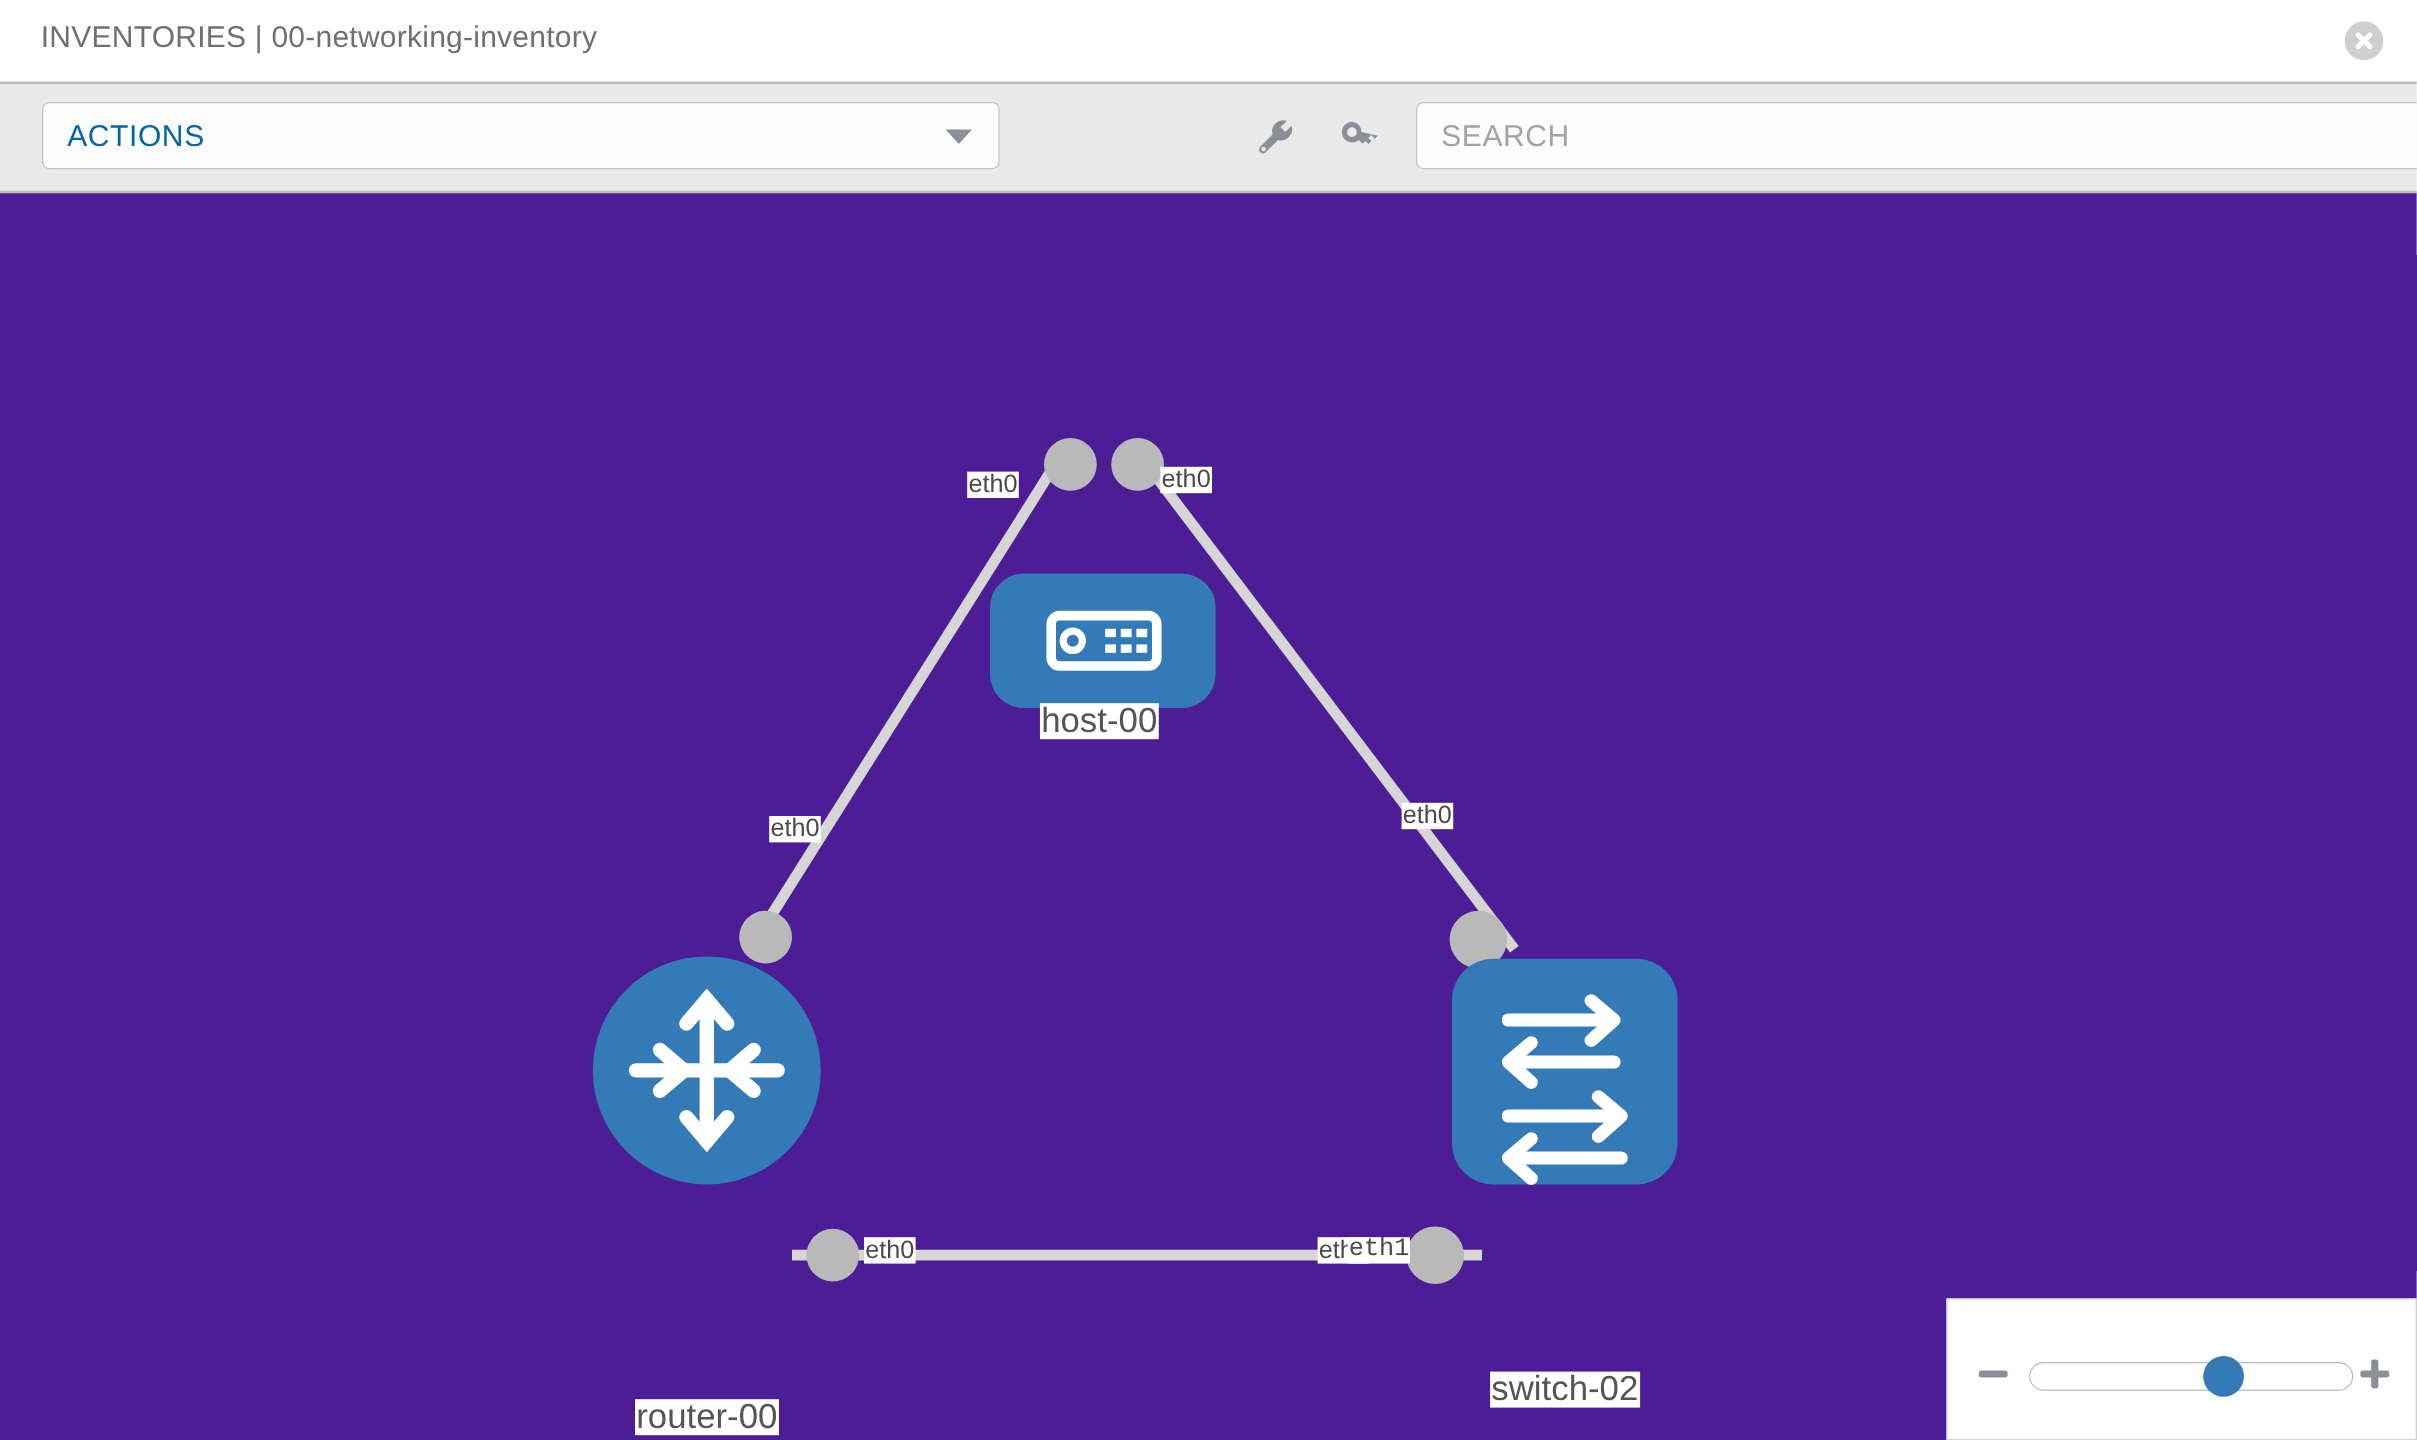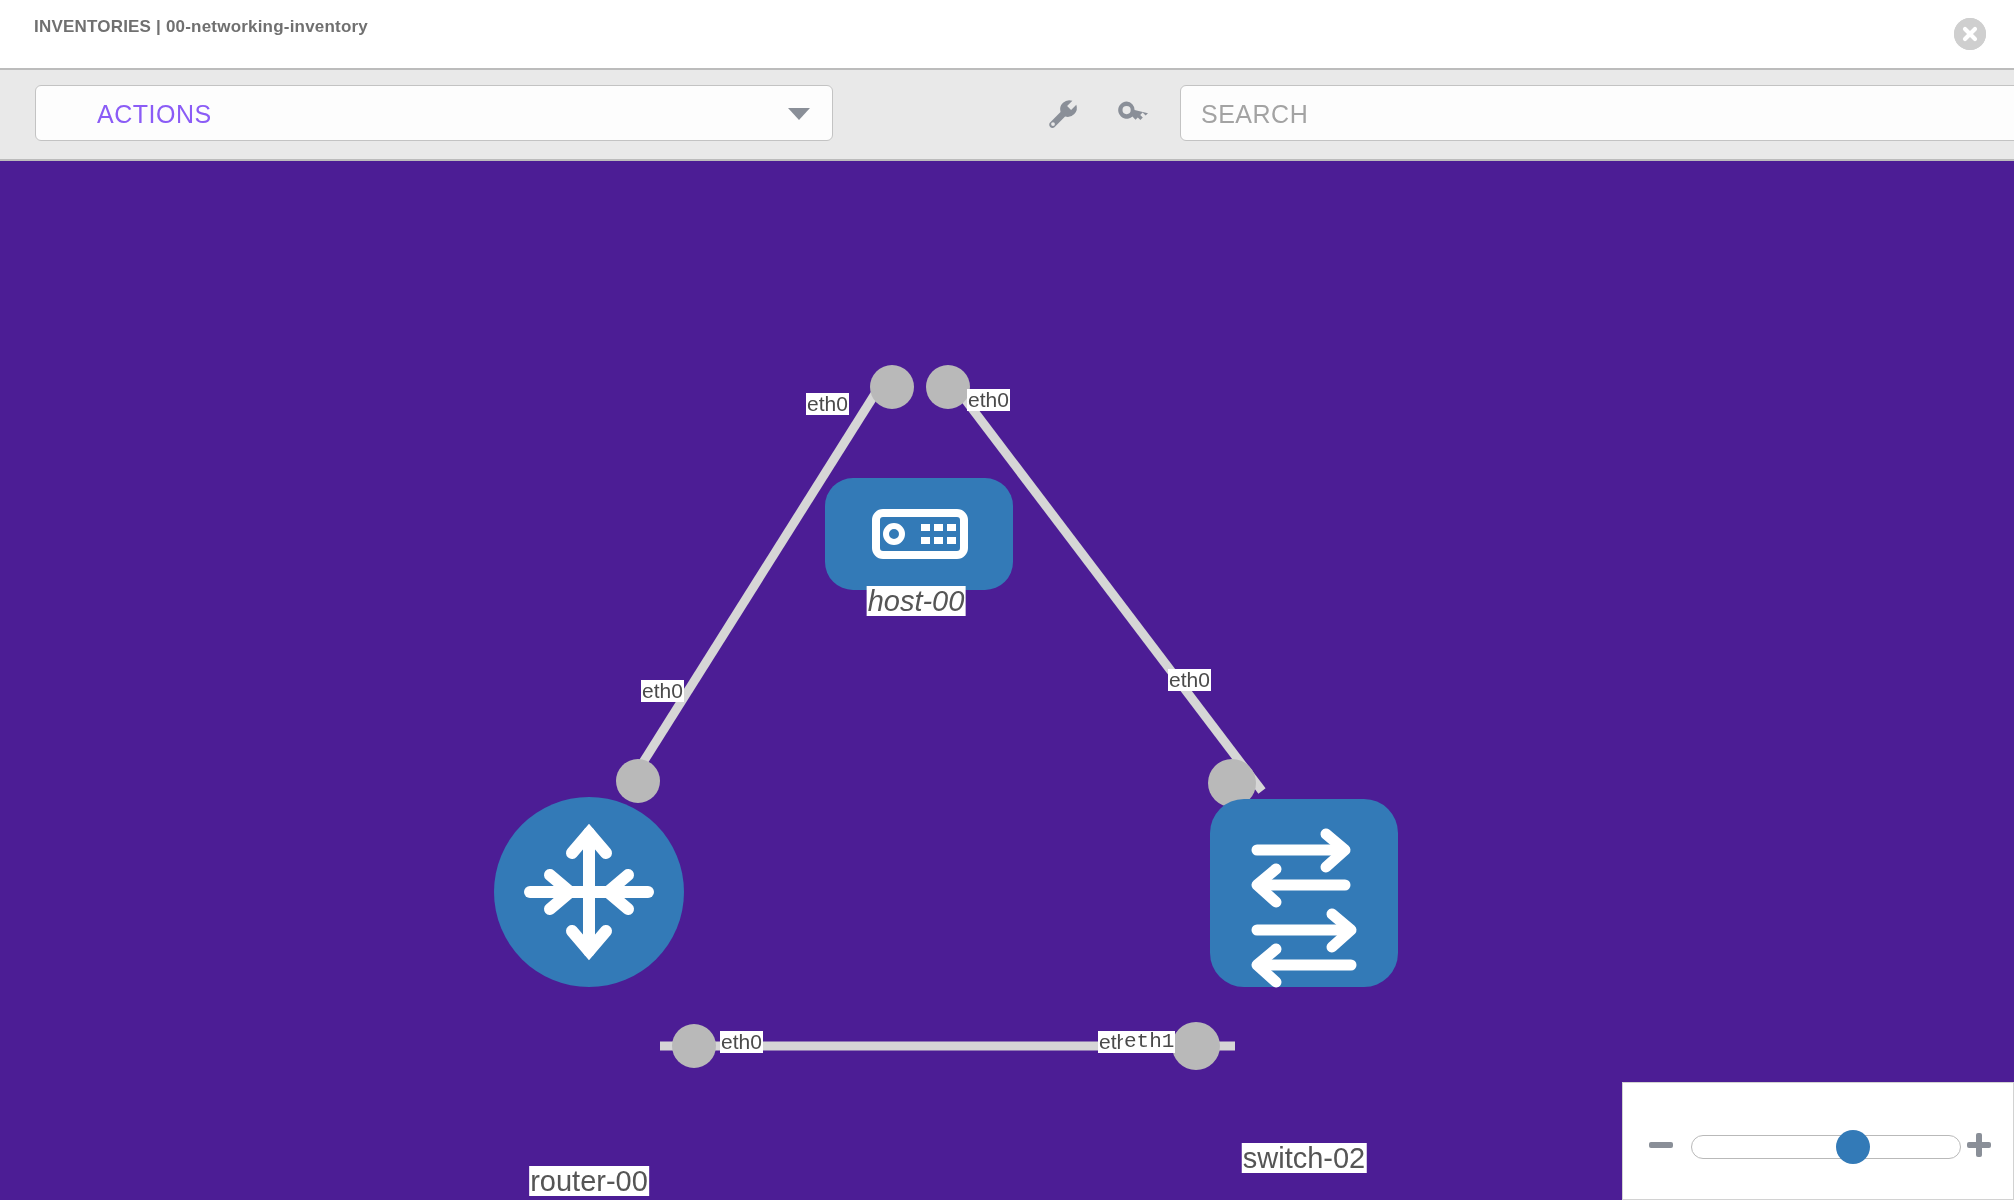--- a/index.html
+++ b/index.html
@@ -26,22 +26,22 @@
     left: 0; top: 0;
     width: 2014px;
     height: 68px;
     background: #ffffff;
     box-sizing: border-box;
   }
   .header-title {
     position: absolute;
     left: 34px;
     top: 17px;
-    font-size: 17px;
-    font-weight: bold;
+    font-size: 25px;
+    font-weight: normal;
     color: #707070;
     letter-spacing: 0.2px;
     white-space: nowrap;
   }
   .close-btn {
     position: absolute;
     right: 28px;
     top: 18px;
     width: 32px;
     height: 32px;
@@ -72,23 +72,22 @@
     background: #fdfdfd;
     border: 1px solid #c3c3c3;
     border-radius: 6px;
     box-sizing: border-box;
   }
   .actions-label {
     position: absolute;
     left: 20px;
     top: 14px;
     font-size: 25px;
-    color: #8b5cf6;
+    color: #0369a1;
     letter-spacing: 0.5px;
-    margin-left: 41px;
   }
   .caret {
     position: absolute;
     top: 50%;
     margin-top: -5px;
     width: 0; height: 0;
     border-left: 11px solid transparent;
     border-right: 11px solid transparent;
     border-top: 12px solid #8a8f98;
   }
@@ -323,21 +322,21 @@
     </svg>
 
     <span class="iface-label" style="left:806px;  top:232px;">eth0</span>
     <span class="iface-label" style="left:967px;  top:228px;">eth0</span>
     <span class="iface-label" style="left:641px;  top:519px;">eth0</span>
     <span class="iface-label" style="left:1168px; top:508px;">eth0</span>
     <span class="iface-label" style="left:720px;  top:870px;">eth0</span>
     <span class="iface-label" style="left:1098px; top:870px;">eth0</span>
     <span class="iface-label" style="left:1123px; top:870px;font-family:Liberation Mono, monospace;">eth1</span>
 
-    <span class="node-label" style="left:916px;  top:425px;font-style:italic;">host-00</span>
+    <span class="node-label" style="left:916px;  top:425px;">host-00</span>
     <span class="node-label" style="left:589px;  top:982px;margin-top:23px;">router-00</span>
     <span class="node-label" style="left:1304px; top:982px;">switch-02</span>
   </div>
 
   <div class="zoom-panel">
 
     <div class="zoom-minus">
       <svg width="32" height="32" viewBox="0 0 32 32" aria-hidden="true">
         <rect x="4" y="13" width="24" height="6" rx="2" fill="#8a8f98"></rect>
       </svg>

